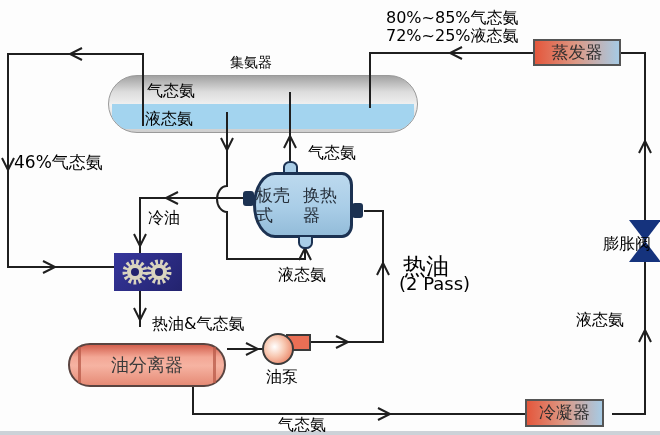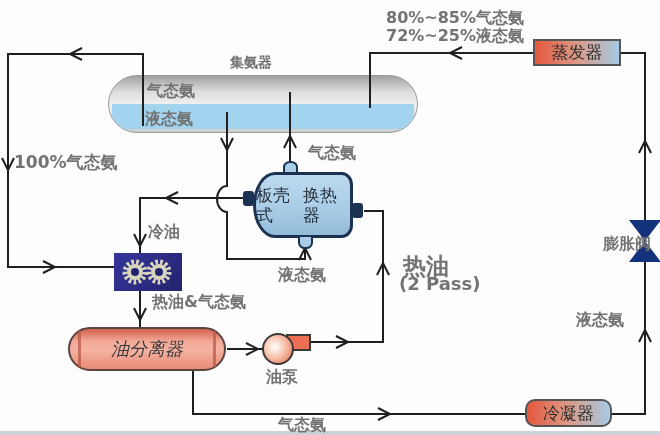--- a/index.html
+++ b/index.html
@@ -1,52 +1,52 @@
 <!DOCTYPE html>
 <html><head>
 <meta charset="utf-8">
 <style>
   html,body{margin:0;padding:0;background:#ffffff;}
   #stage{position:relative;width:660px;height:435px;background:#fdfdfd;overflow:hidden;
          font-family:"DejaVu Sans","Liberation Sans",sans-serif;color:#2b2b2b;}
-  .lbl{position:absolute;font-size:16px;line-height:1.1;white-space:nowrap;color:#737373;z-index:6;font-weight:bold;}
+  .lbl{position:absolute;font-size:16px;line-height:1.1;white-space:nowrap;color:#000000;z-index:6;}
   .eq{position:absolute;box-sizing:border-box;z-index:4;}
   
   #tank{left:108px;top:75px;width:310px;height:58px;border-radius:29px;overflow:hidden;z-index:1;
         background:linear-gradient(180deg,#a2a2a2 0%,#dcdcdc 28%,#f1f1f1 52%,#cfcfcf 100%);
         border:1px solid #9a9a9a;}
   #tank-liquid{position:absolute;left:3px;right:3px;bottom:3px;height:25px;background:#a3d4ef;}
   
   #hx{left:253px;top:172px;width:100px;height:66px;border:3px solid #1c3252;
       border-radius:22px 11px 11px 22px / 33px 13px 13px 33px;
       background:linear-gradient(180deg,#bcd9ee 0%,#a9cde7 55%,#93bcd9 100%);
       display:flex;flex-direction:row;align-items:center;justify-content:center;}
   #hx .t{font-size:17px;line-height:20px;color:#26303c;}
   .nozzle{position:absolute;box-sizing:border-box;background:#a9cde7;border:2px solid #1c3252;z-index:4;}
   #hx-nozzle-top{left:283px;top:161px;width:15px;height:13px;border-radius:45% 45% 0 0;}
   #hx-nozzle-bottom{left:298px;top:235px;width:15px;height:14px;border-radius:0 0 45% 45%;}
   #hx-knob-left{left:243px;top:191px;width:11px;height:15px;background:#1c3252;border:none;border-radius:3px;}
   #hx-knob-right{left:352px;top:203px;width:11px;height:15px;background:#1c3252;border:none;border-radius:3px;}
   
   #compressor{left:114px;top:253px;width:68px;height:38px;background:linear-gradient(135deg,#36369c,#23236e);}
   
-  #separator{left:68px;top:327px;width:158px;height:44px;border-radius:22px;border:2px solid #5a4440;
+  #separator{left:68px;top:343px;width:158px;height:44px;border-radius:22px;border:2px solid #5a4440;
              background:linear-gradient(180deg,#d3604e 0%,#f3a795 30%,#f6b3a2 52%,#e68b76 100%);
-             display:flex;align-items:center;justify-content:center;font-style:italic;}
+             display:flex;align-items:center;justify-content:center;}
   #separator .t{font-size:18px;color:#3b3b3b;}
   .cap{position:absolute;top:2px;bottom:2px;width:3px;background:#b85a48;opacity:.75;}
   
   #pump-rect{left:286px;top:334px;width:25px;height:17px;background:#ea6f55;border:2px solid #3a3a3a;}
   #pump-circle{left:262px;top:333px;width:32px;height:32px;border-radius:50%;border:2px solid #3a3a3a;z-index:5;
                background:radial-gradient(circle at 38% 42%,#ffffff 0%,#f8cab4 40%,#ec8d70 78%,#e57a5e 100%);}
   
-  .hotcold{border:2px solid #555;display:flex;align-items:flex-end;justify-content:center;
+  .hotcold{border:2px solid #555;display:flex;align-items:flex-start;justify-content:center;
            background:linear-gradient(90deg,#e4573c 0%,#dd9884 48%,#a6cae4 100%);}
   #evaporator{left:533px;top:39px;width:88px;height:27px;}
-  #condenser{left:525px;top:399px;width:87px;height:28px;border-radius:10px;}
+  #condenser{left:525px;top:399px;width:79px;height:28px;}
   .hotcold .t{font-size:17px;color:#2f2f2f;}
   
   #valve{left:628px;top:219px;width:34px;height:44px;z-index:5;}
   #pipes{position:absolute;left:0;top:0;z-index:2;}
   #bottom-strip{position:absolute;left:0;bottom:0;width:660px;height:4px;background:#ccd2d8;z-index:0;}
   .small{font-size:18px;}
 </style>
 </head>
 <body>
 
@@ -129,26 +129,26 @@
       <polygon points="1,1 33,1 17,22" fill="#15337d"></polygon>
       <polygon points="1,43 33,43 17,22" fill="#15337d"></polygon>
     </svg>
   </div>
 
   <div class="lbl" style="left:230px;top:55px;font-size:14px">集氨器</div>
   <div class="lbl" style="left:147px;top:82px">气态氨</div>
   <div class="lbl" style="left:145px;top:110px">液态氨</div>
   <div class="lbl" style="left:386px;top:9px">80%~85%气态氨</div>
   <div class="lbl" style="left:386px;top:27px">72%~25%液态氨</div>
-  <div class="lbl" style="left:14px;top:153px;font-size:17px">100%气态氨</div>
-  <div class="lbl" style="left:148px;top:223px">冷油</div>
+  <div class="lbl" style="left:14px;top:153px;font-size:17px">46%气态氨</div>
+  <div class="lbl" style="left:148px;top:209px">冷油</div>
   <div class="lbl" style="left:308px;top:144px">气态氨</div>
   <div class="lbl" style="left:278px;top:266px">液态氨</div>
   <div class="lbl" style="left:403px;top:254px;font-size:23px">热油</div>
   <div class="lbl small" style="left:399px;top:274px">(2 Pass)</div>
   <div class="lbl" style="left:603px;top:235px">膨胀阀</div>
   <div class="lbl" style="left:576px;top:311px">液态氨</div>
-  <div class="lbl" style="left:152px;top:293px">热油&amp;气态氨</div>
+  <div class="lbl" style="left:152px;top:315px">热油&amp;气态氨</div>
   <div class="lbl" style="left:266px;top:368px">油泵</div>
   <div class="lbl" style="left:278px;top:416px">气态氨</div>
 
   <div id="bottom-strip"></div>
 </div>
 
 </body></html>

